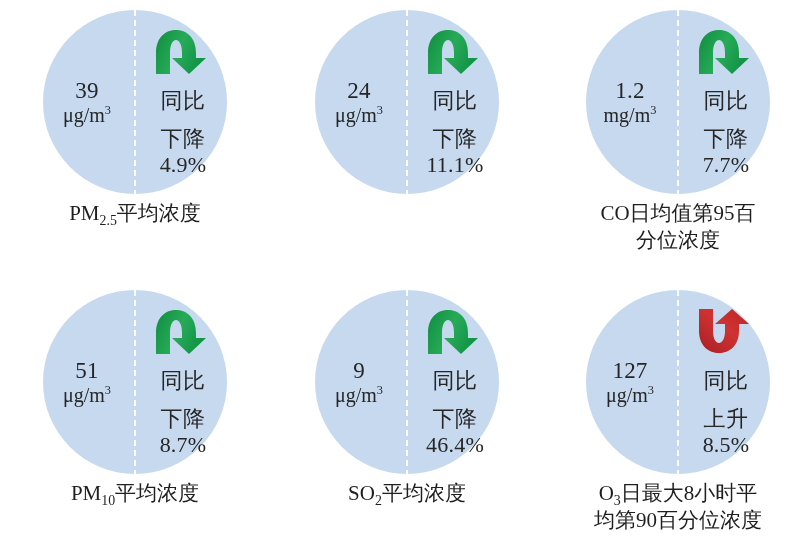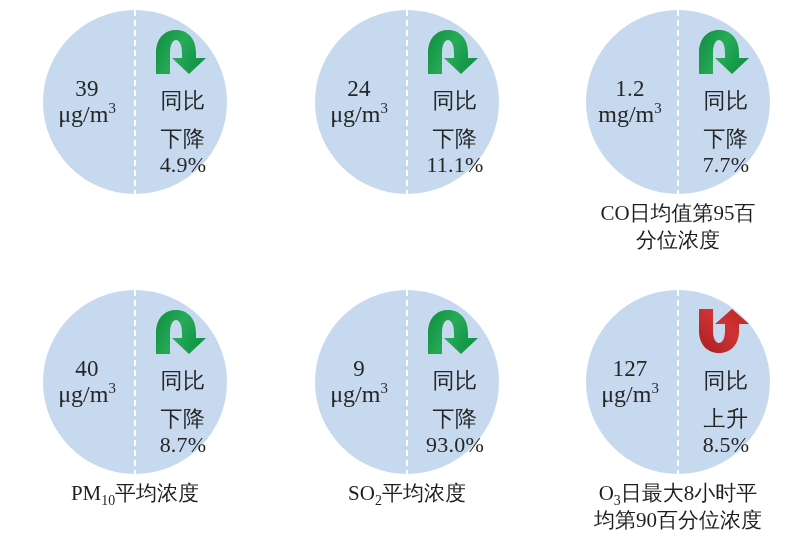--- a/index.html
+++ b/index.html
@@ -74,21 +74,21 @@
   .half.left { left: 0; padding-right: 4px; }
   .half.right { right: 0; padding-left: 4px; }
 
   .value {
     font-size: 23px;
     line-height: 1.12;
     letter-spacing: 0.2px;
     text-align: center;
   }
   .unit {
-    font-size: 24px;
+    font-size: 20px;
     line-height: 1.12;
     text-align: left;
     white-space: nowrap;
   }
   .unit sup {
     font-size: 0.62em;
     vertical-align: super;
     line-height: 0;
   }
 
@@ -155,20 +155,23 @@
                 </linearGradient>
               </defs>
               <path d="M4 47 L4 26 C4 10 14 3 24 3 C34 3 44 10 44 26 L44 31 L54 31 L37 47 L20 31 L30 31 L30 26 C30 17 27 13 24 13 C21 13 18 17 18 26 L18 47 Z" fill="url(#gdown-pm25)"></path>
             </svg>
           </div>
           <div class="trend-line">同比</div>
           <div class="trend-line">下降</div>
           <div class="trend-pct">4.9%</div>
         </div>
       </div>
+      <div class="caption">
+        <span class="cap-line"><span>PM</span><sub>2.5</sub><span>平均浓度</span></span>
+      </div>
     </div>
     <div class="card r0 c1">
       <div class="disc-wrap">
         <div class="disc" style="background: rgb(198, 217, 239);"></div>
         <div class="divider"></div>
         <div class="half left">
           <div class="value">24</div>
           <div class="unit"><span>μg/m</span><sup>3</sup></div>
         </div>
         <div class="half right">
@@ -219,21 +222,21 @@
       <div class="caption">
         <span class="cap-line"><span>CO日均值第95百</span></span>
         <span class="cap-line"><span>分位浓度</span></span>
       </div>
     </div>
     <div class="card r1 c0">
       <div class="disc-wrap">
         <div class="disc" style="background: rgb(198, 217, 239);"></div>
         <div class="divider"></div>
         <div class="half left">
-          <div class="value">40</div>
+          <div class="value">51</div>
           <div class="unit"><span>μg/m</span><sup>3</sup></div>
         </div>
         <div class="half right">
           <div class="arrow-slot">
             <svg width="62" height="48" viewBox="0 0 62 48">
               <defs>
                 <linearGradient id="gdown-pm10" x1="0" y1="0" x2="1" y2="0.4">
                   <stop offset="0%" stop-color="#0f8c3f"></stop>
                   <stop offset="55%" stop-color="#27ab58"></stop>
                   <stop offset="100%" stop-color="#139447"></stop>
@@ -267,21 +270,21 @@
                   <stop offset="0%" stop-color="#0f8c3f"></stop>
                   <stop offset="55%" stop-color="#27ab58"></stop>
                   <stop offset="100%" stop-color="#139447"></stop>
                 </linearGradient>
               </defs>
               <path d="M4 47 L4 26 C4 10 14 3 24 3 C34 3 44 10 44 26 L44 31 L54 31 L37 47 L20 31 L30 31 L30 26 C30 17 27 13 24 13 C21 13 18 17 18 26 L18 47 Z" fill="url(#gdown-so2)"></path>
             </svg>
           </div>
           <div class="trend-line">同比</div>
           <div class="trend-line">下降</div>
-          <div class="trend-pct">93.0%</div>
+          <div class="trend-pct">46.4%</div>
         </div>
       </div>
       <div class="caption">
         <span class="cap-line"><span>SO</span><sub>2</sub><span>平均浓度</span></span>
       </div>
     </div>
     <div class="card r1 c2">
       <div class="disc-wrap">
         <div class="disc" style="background: rgb(198, 217, 239);"></div>
         <div class="divider"></div>

